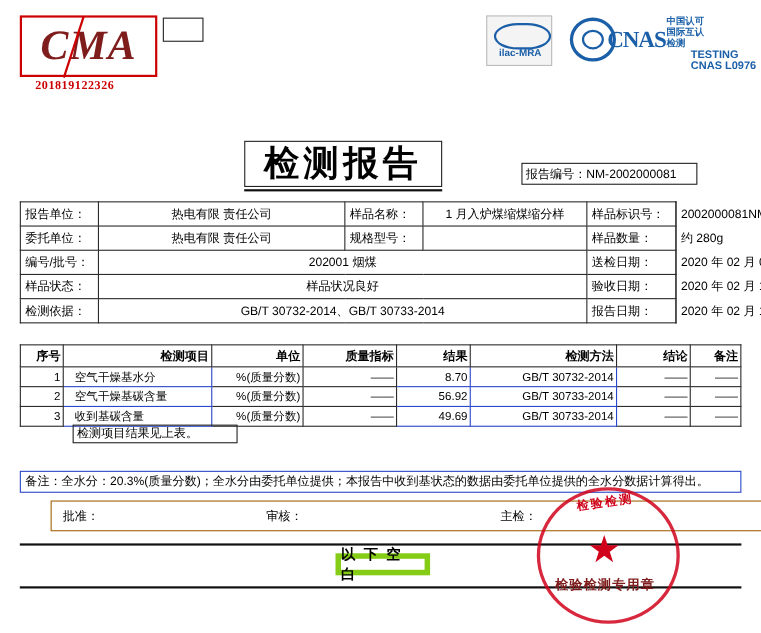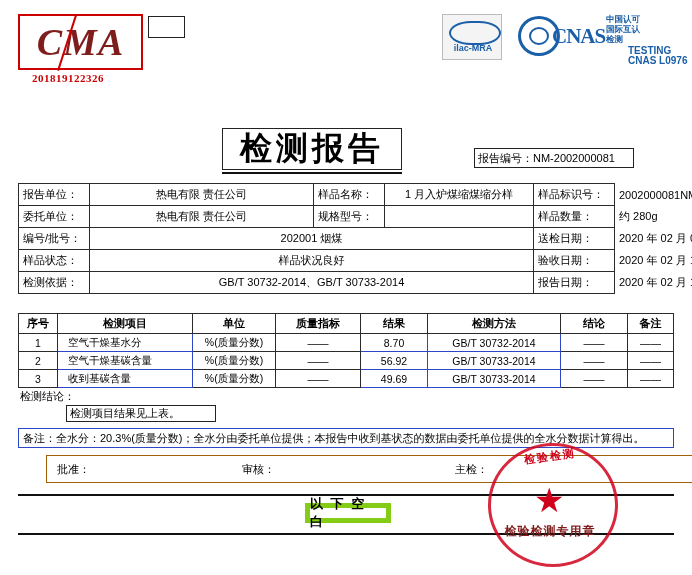--- a/index.html
+++ b/index.html
@@ -51,21 +51,21 @@
   .rep-no{position:absolute;left:478px;top:151px;font-size:11px;white-space:nowrap;}
 
   
   .info{position:absolute;left:18px;top:183px;width:556px;border-collapse:collapse;table-layout:fixed;}
   .info td{border:1px solid #2b2b2b;height:21px;font-size:11px;padding:0 4px;vertical-align:middle;}
   .lbl{white-space:nowrap;}
   .val{white-space:nowrap;text-align:center;}
 
   
   .res{position:absolute;left:18px;top:313px;width:656px;border-collapse:collapse;table-layout:fixed;}
-  .res td,.res th{border:1px solid #2b2b2b;font-size:10.5px;height:17px;text-align:center;padding:0 2px;font-weight:normal;}
+  .res td,.res th{border:1px solid #2b2b2b;font-size:10.5px;height:17px;text-align:right;padding:0 2px;font-weight:normal;}
   .res .hdr td{font-weight:bold;font-size:11px;height:19px;}
   .res .itemname{text-align:left;padding-left:10px;}
   .blue-cell{border:1px solid #2b46c8 !important;}
 
   
   .concl{position:absolute;left:18px;top:388px;width:656px;font-size:11px;}
   .concl-row{position:relative;height:19px;}
   .concl-label{position:absolute;left:2px;top:1px;}
   .concl-box{position:absolute;left:48px;top:-2px;width:150px;height:17px;border:1px solid #222;box-sizing:border-box;font-size:11px;padding-left:3px;line-height:15px;}
   .remark{position:absolute;left:18px;top:428px;width:656px;height:20px;border:1px solid #2b46c8;box-sizing:border-box;font-size:11px;line-height:18px;padding-left:4px;white-space:nowrap;overflow:hidden;}
@@ -204,23 +204,20 @@
       <td class="blue-cell">49.69</td>
       <td class="blue-cell">GB/T 30733-2014</td>
       <td>——</td>
       <td>——</td>
     </tr>
   </tbody>
     </table>
 
   <div class="concl">
     <div class="concl-row">
-      <span class="concl-label">检测结论：</span>
-    </div>
-    <div class="concl-row">
       <span class="concl-box">检测项目结果见上表。</span>
     </div>
   </div>
 
   <div class="remark">备注：全水分：20.3%(质量分数)；全水分由委托单位提供；本报告中收到基状态的数据由委托单位提供的全水分数据计算得出。</div>
 
   <div class="sign">
     <span class="s1">批准：</span>
     <span class="s2">审核：</span>
     <span class="s3">主检：</span>

